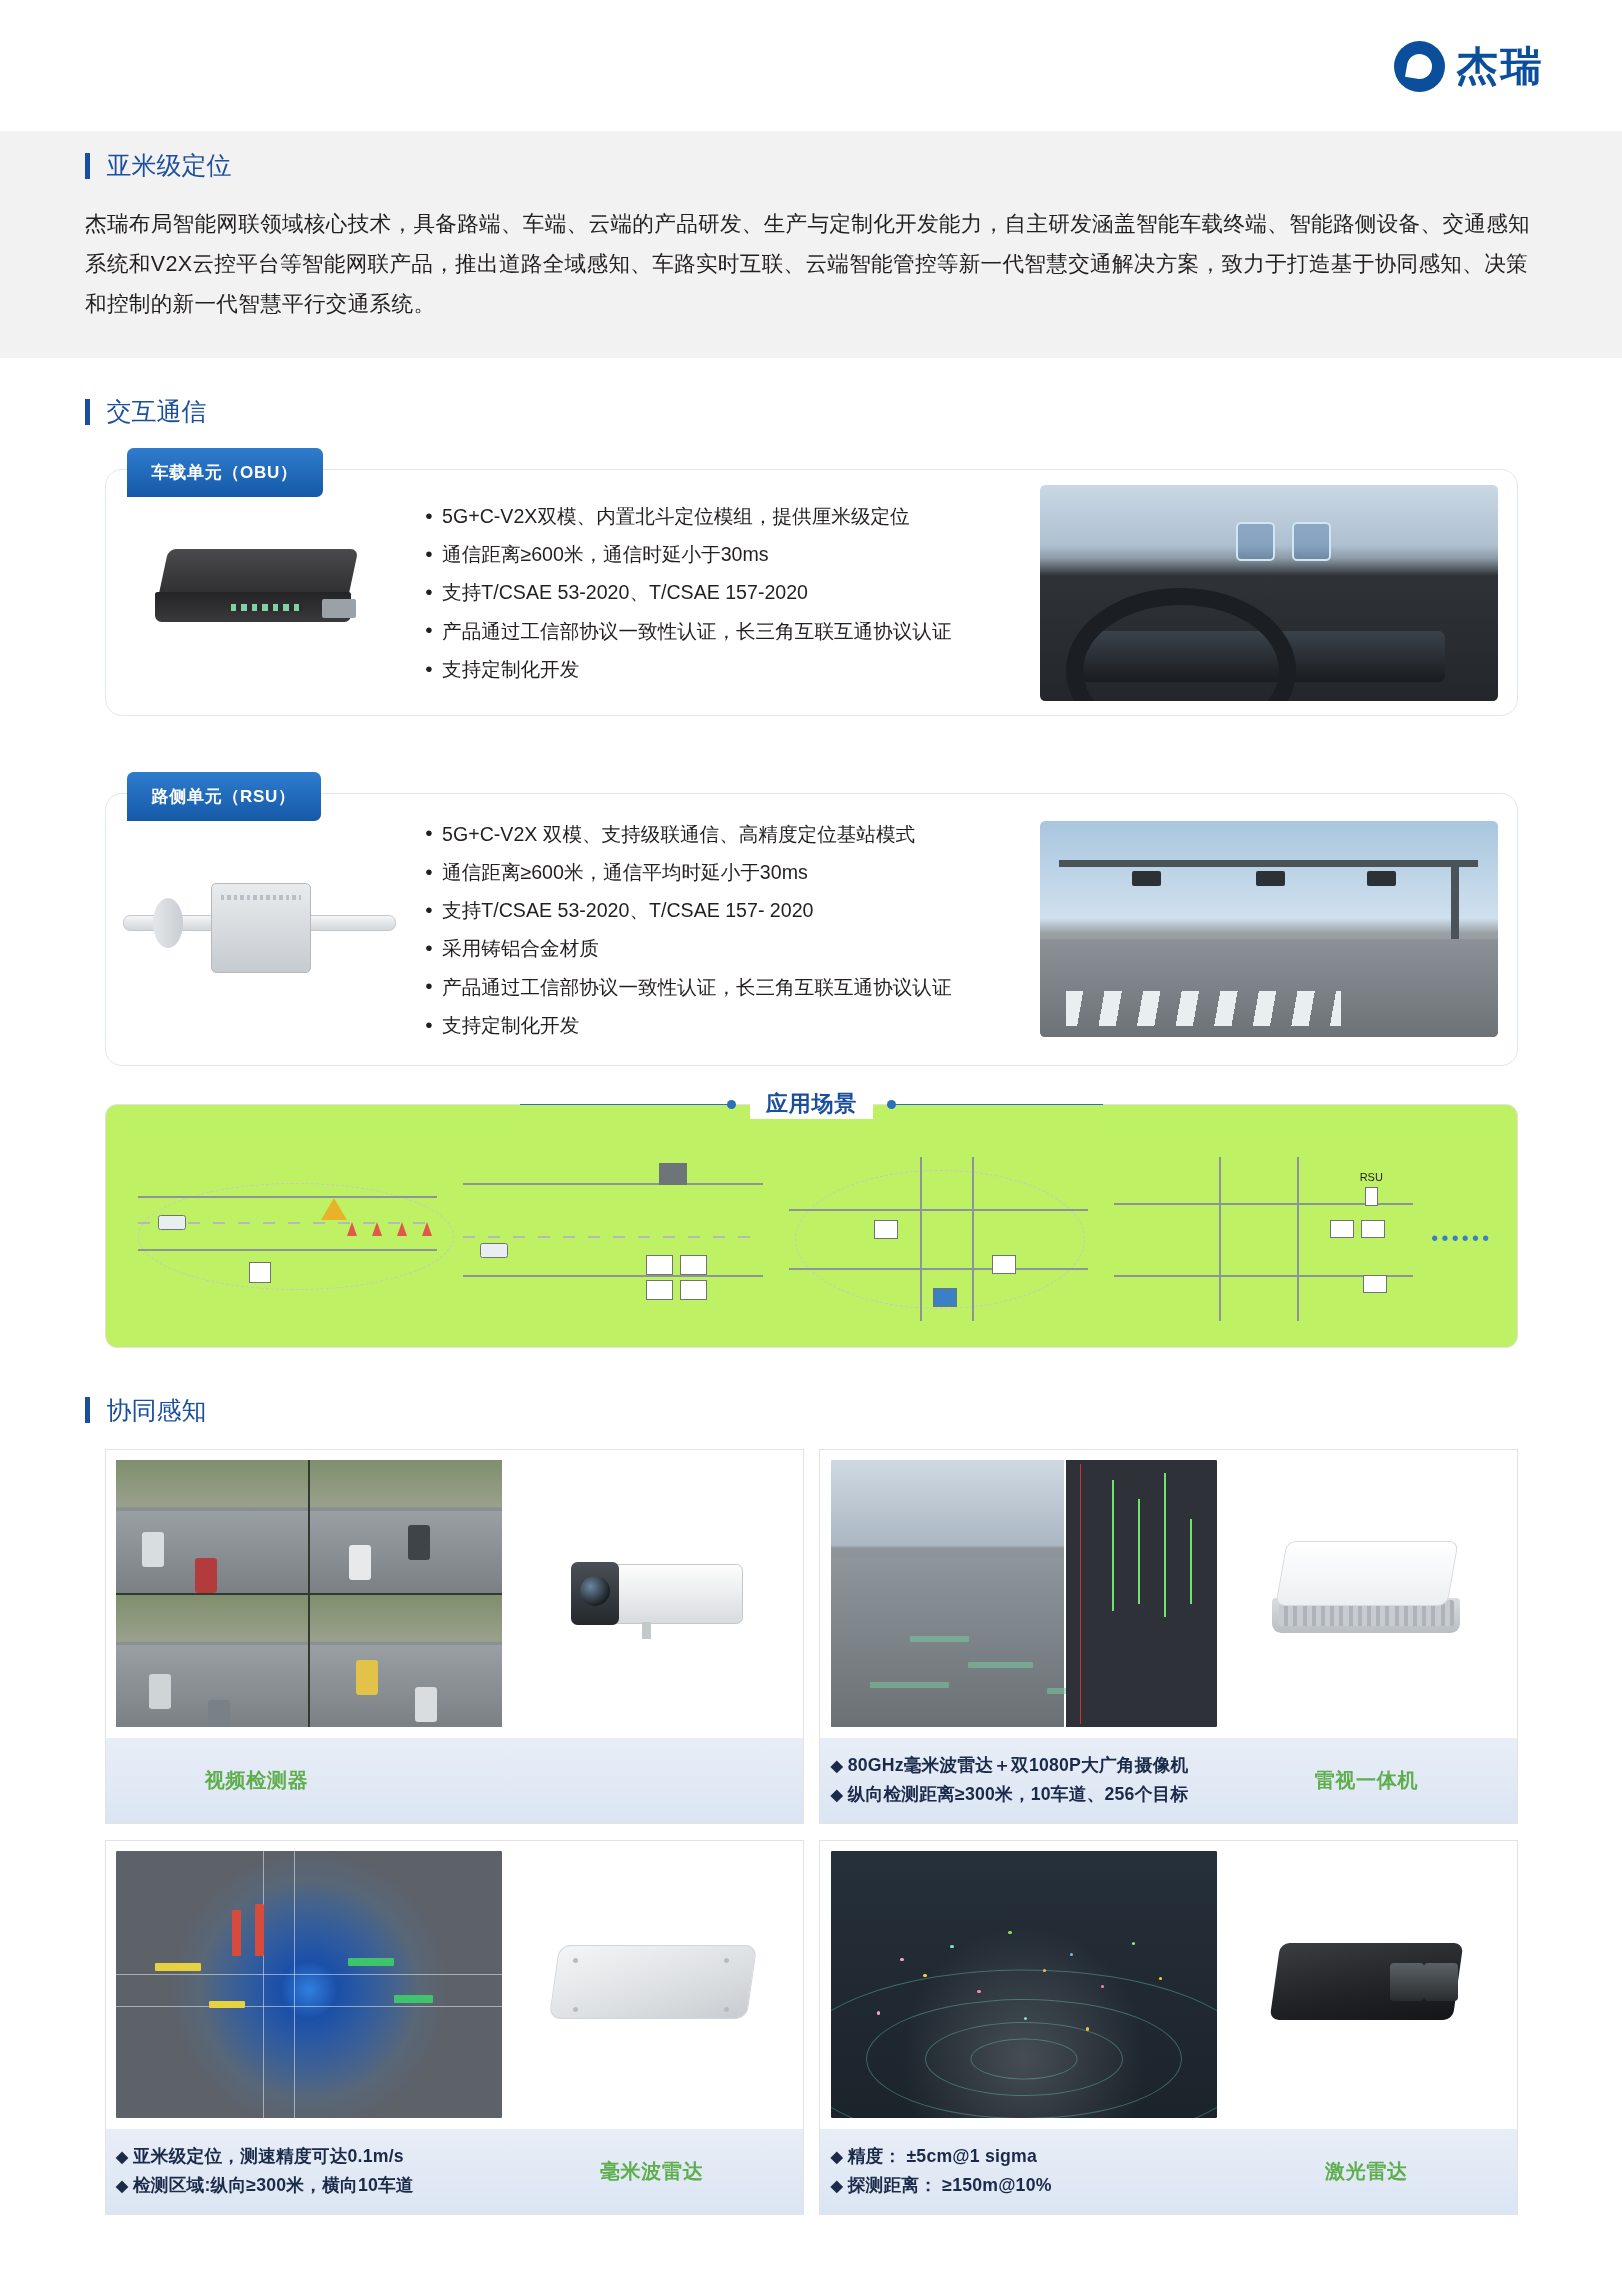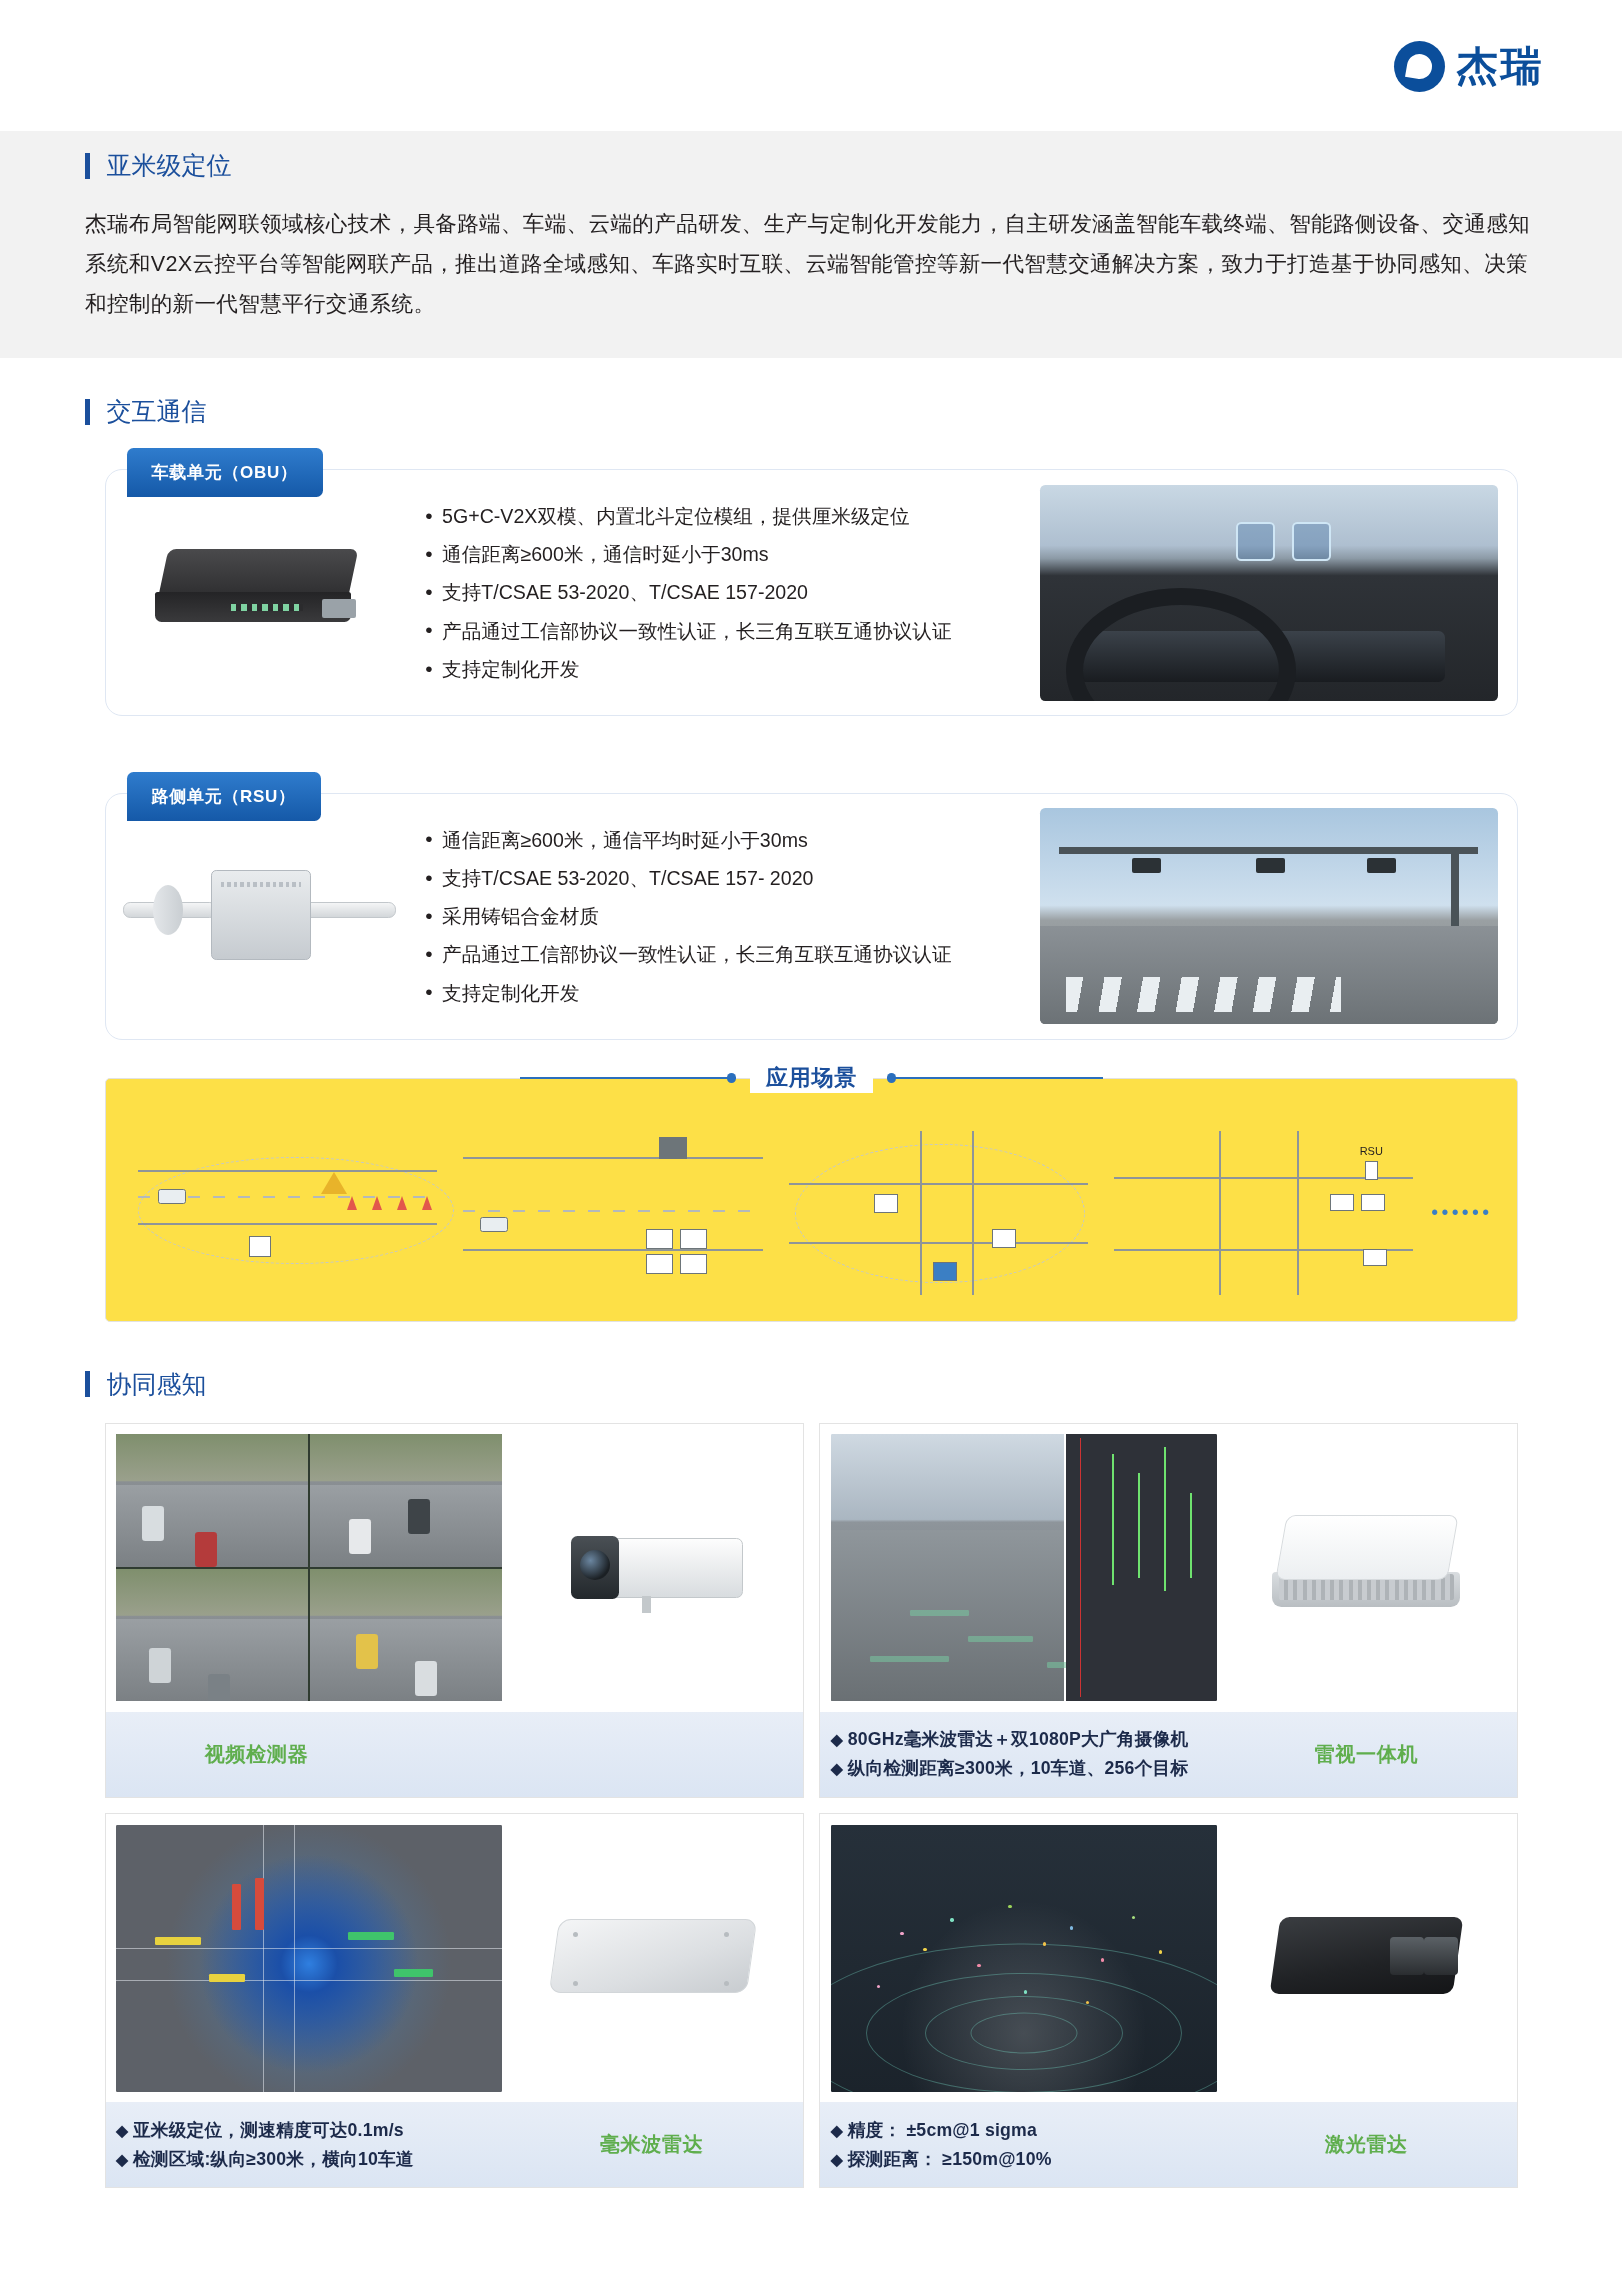--- a/index.html
+++ b/index.html
@@ -260,22 +260,22 @@
   }
   .photo-rsu .zebra {
     position:absolute;left:26px;bottom:11.8px;width:275px;height:35px;
     background:repeating-linear-gradient(100deg,#e9eef1 0 17px,transparent 17px 38px);
   }
 
   
   .scenes {
     margin: 38px 19.6px 0 19.6px;
     border: 1.3px solid #e2e2e2;
-    border-radius: 5px;
-    background: #fde047;
+    border-radius: 12px;
+    background: #bef264;
     position: relative;
     height: 242px;
   }
   .scenes-title {
     position: absolute;
     top: -15.7px;
     left: 0;
     right: 0;
     display: flex;
     align-items: center;
@@ -603,20 +603,21 @@
       <div class="card-img">
         <div class="rsu">
           <div class="ant-l"></div>
             <div class="ant-r"></div>
           <div class="dish"></div>
             <div class="box"></div>
         </div>
       </div>
       <div class="card-list">
         <ul>
+          <li>5G+C-V2X 双模、支持级联通信、高精度定位基站模式</li>
           <li>通信距离≥600米，通信平均时延小于30ms</li>
           <li>支持T/CSAE 53-2020、T/CSAE 157- 2020</li>
           <li>采用铸铝合金材质</li>
           <li>产品通过工信部协议一致性认证，长三角互联互通协议认证</li>
           <li>支持定制化开发</li>
         </ul>
       </div>
       <div class="card-photo photo-rsu">
         <div class="gantry"></div>
         <div class="pole"></div>

